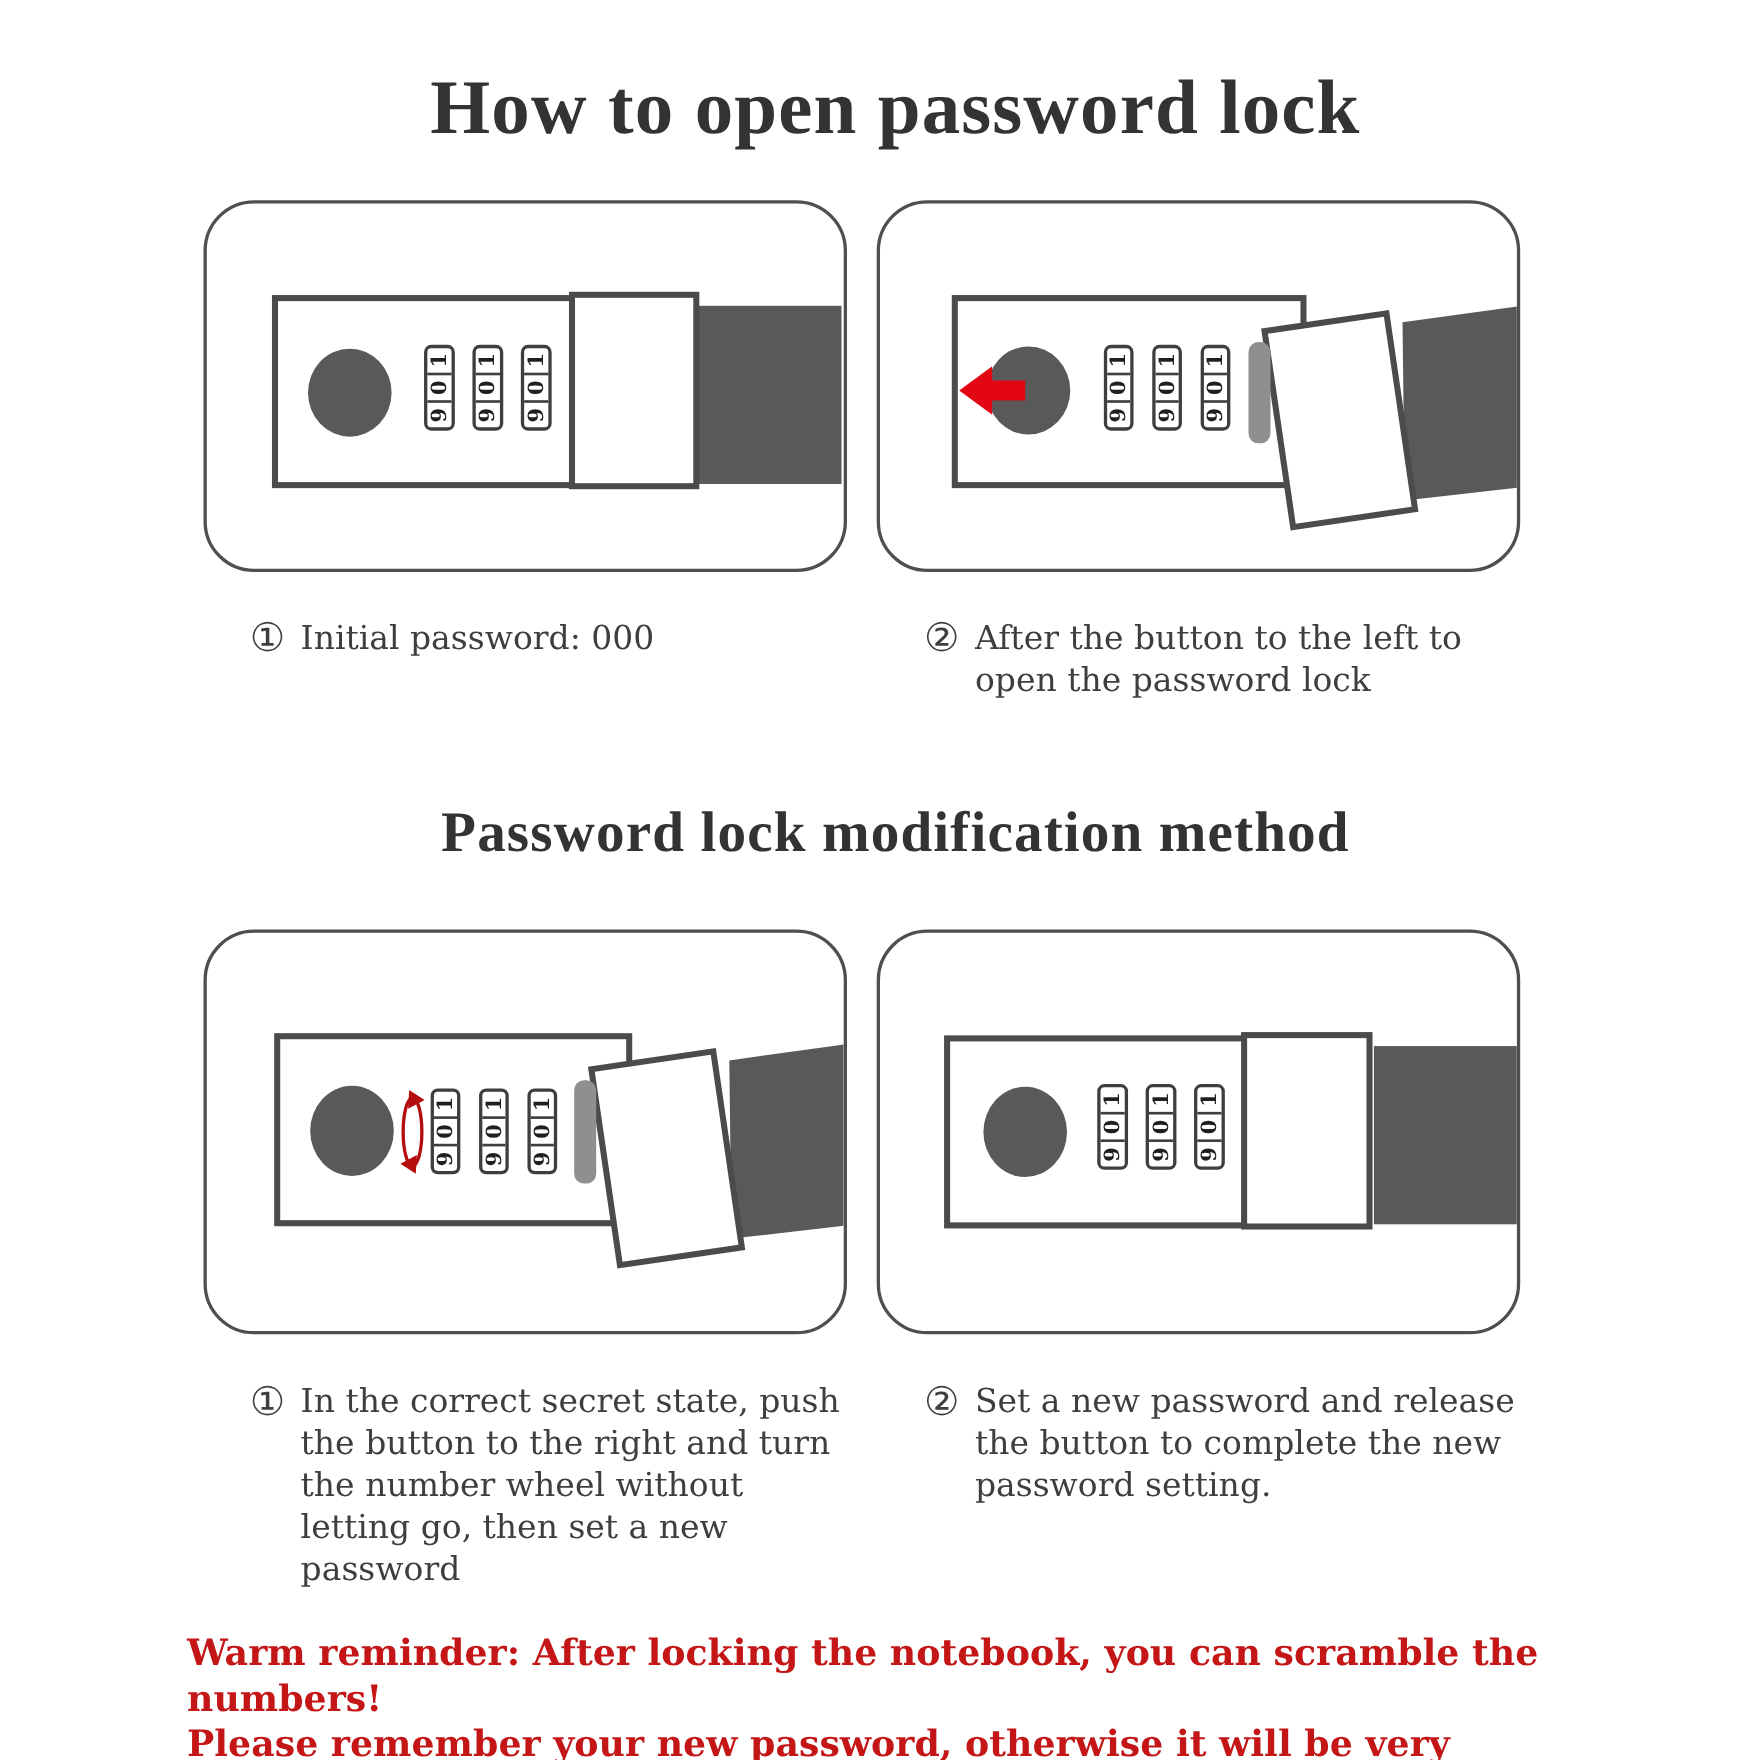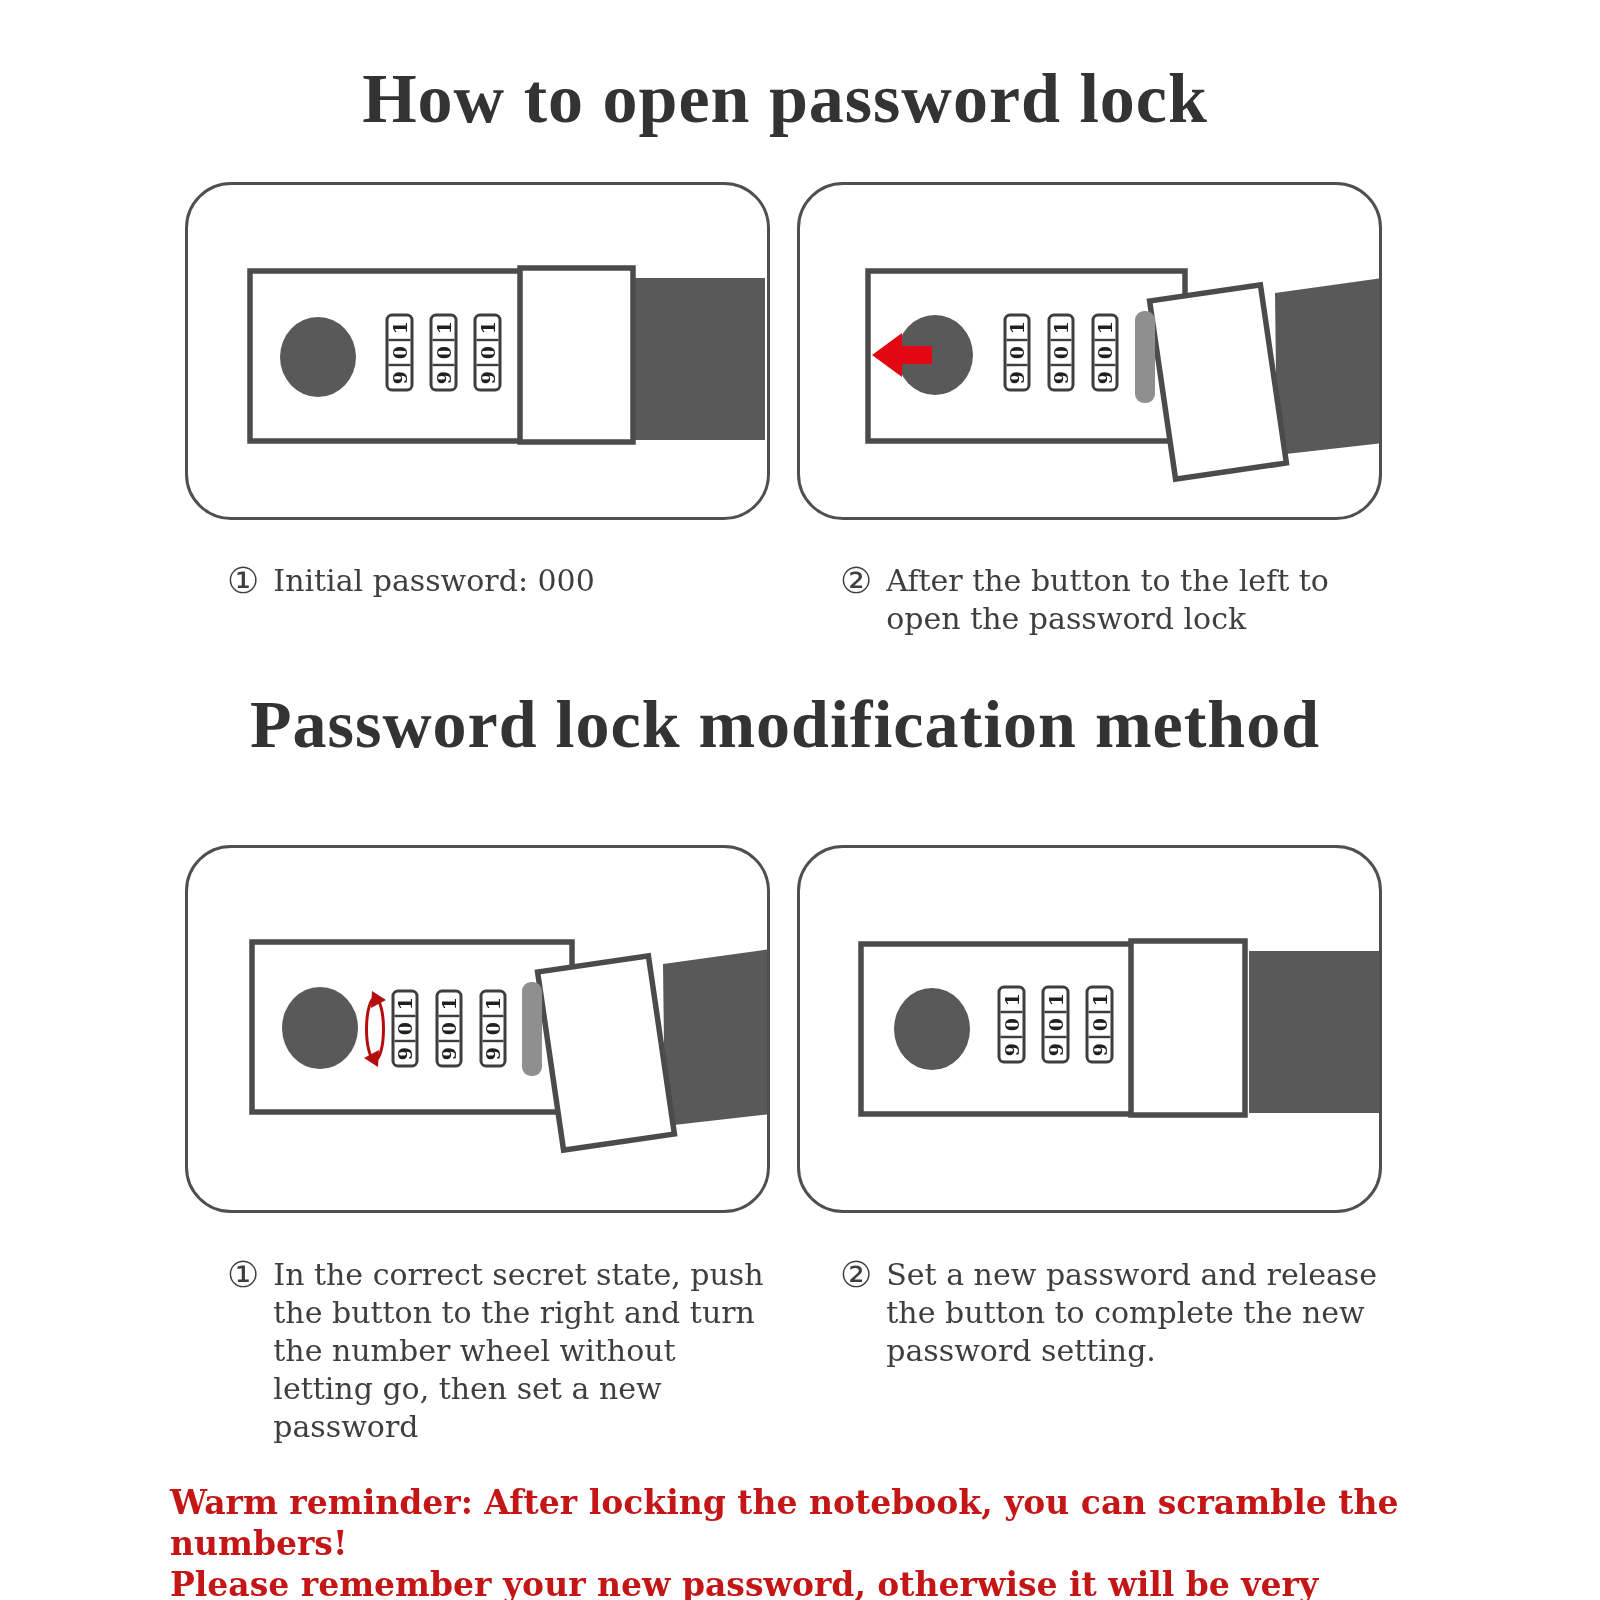--- a/index.html
+++ b/index.html
@@ -1,23 +1,23 @@
 <!DOCTYPE html>
 <html><head>
 <meta charset="utf-8">
 <style>
   html,body{margin:0;padding:0;background:#ffffff;}
   body{width:1600px;height:1600px;position:relative;overflow:hidden;
        font-family:"DejaVu Serif",serif;}
 
   .title{position:absolute;left:0;width:1570px;text-align:center;
          font-family:"Liberation Serif",serif;font-weight:600;color:#333333;
-         letter-spacing:1px;}
+         letter-spacing:1px;padding-left:29px;}
   #title1{top:62px;font-size:70px;line-height:74px;}
-  #title2{top:683px;font-size:68px;line-height:82px;text-align:center;}
+  #title2{top:717px;font-size:52px;line-height:82px;text-align:center;}
 
   .panel{position:absolute;width:585px;background:#ffffff;
          border:3px solid #4f4f4f;border-radius:46px;box-sizing:border-box;
          overflow:hidden;}
   .row1{top:182px;height:338px;}
   .row2{top:845px;height:368px;}
   .pleft{left:185px;} .pright{left:797px;}
   .panel svg{display:block;}
 
   

